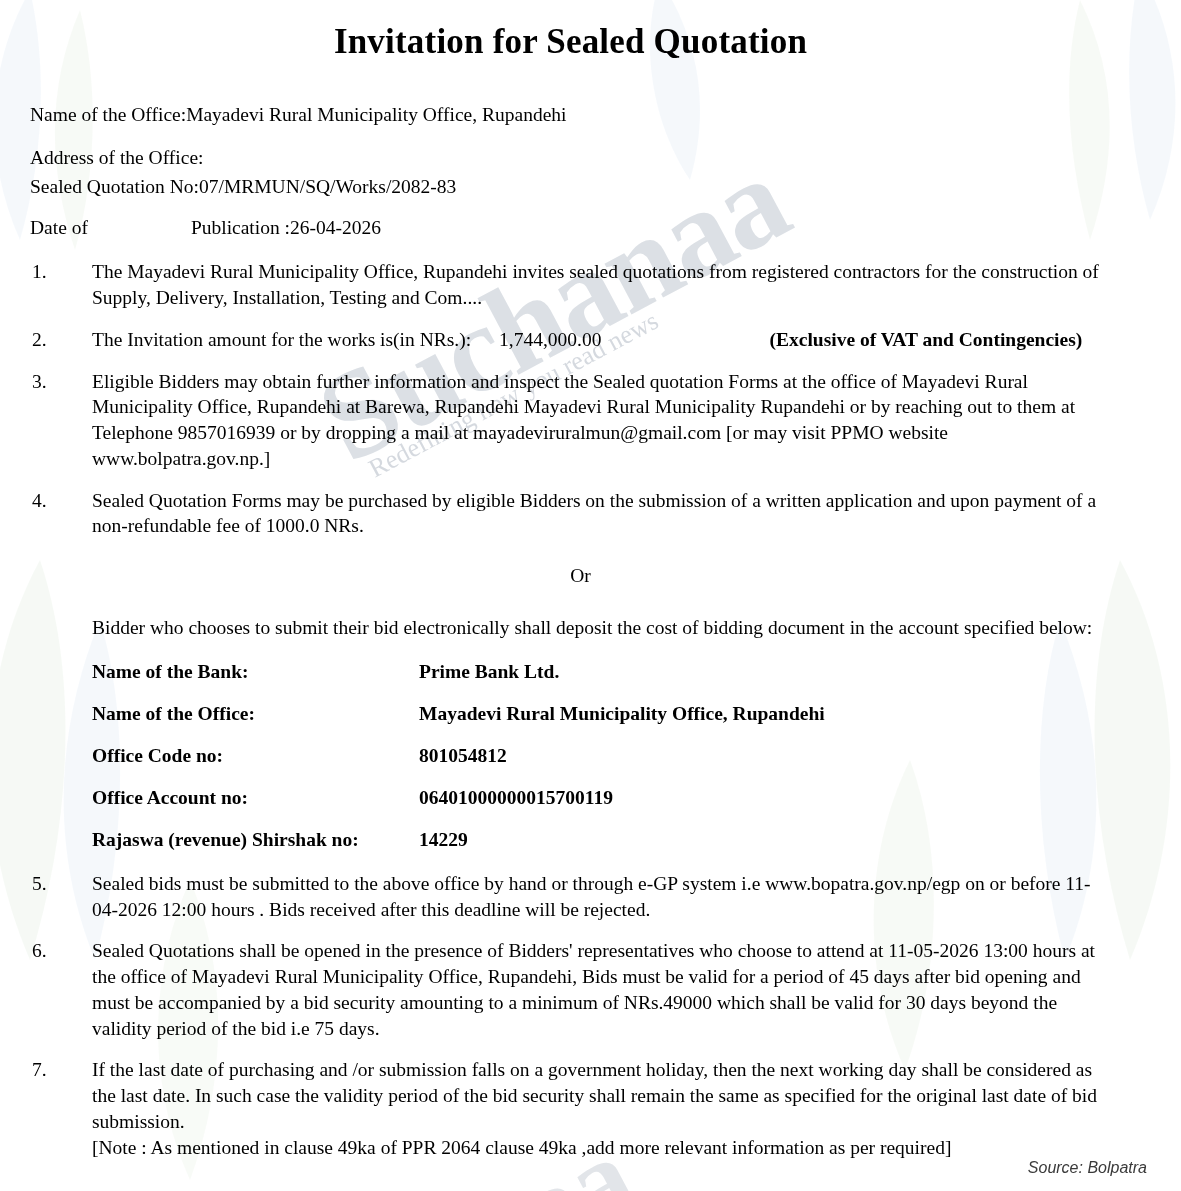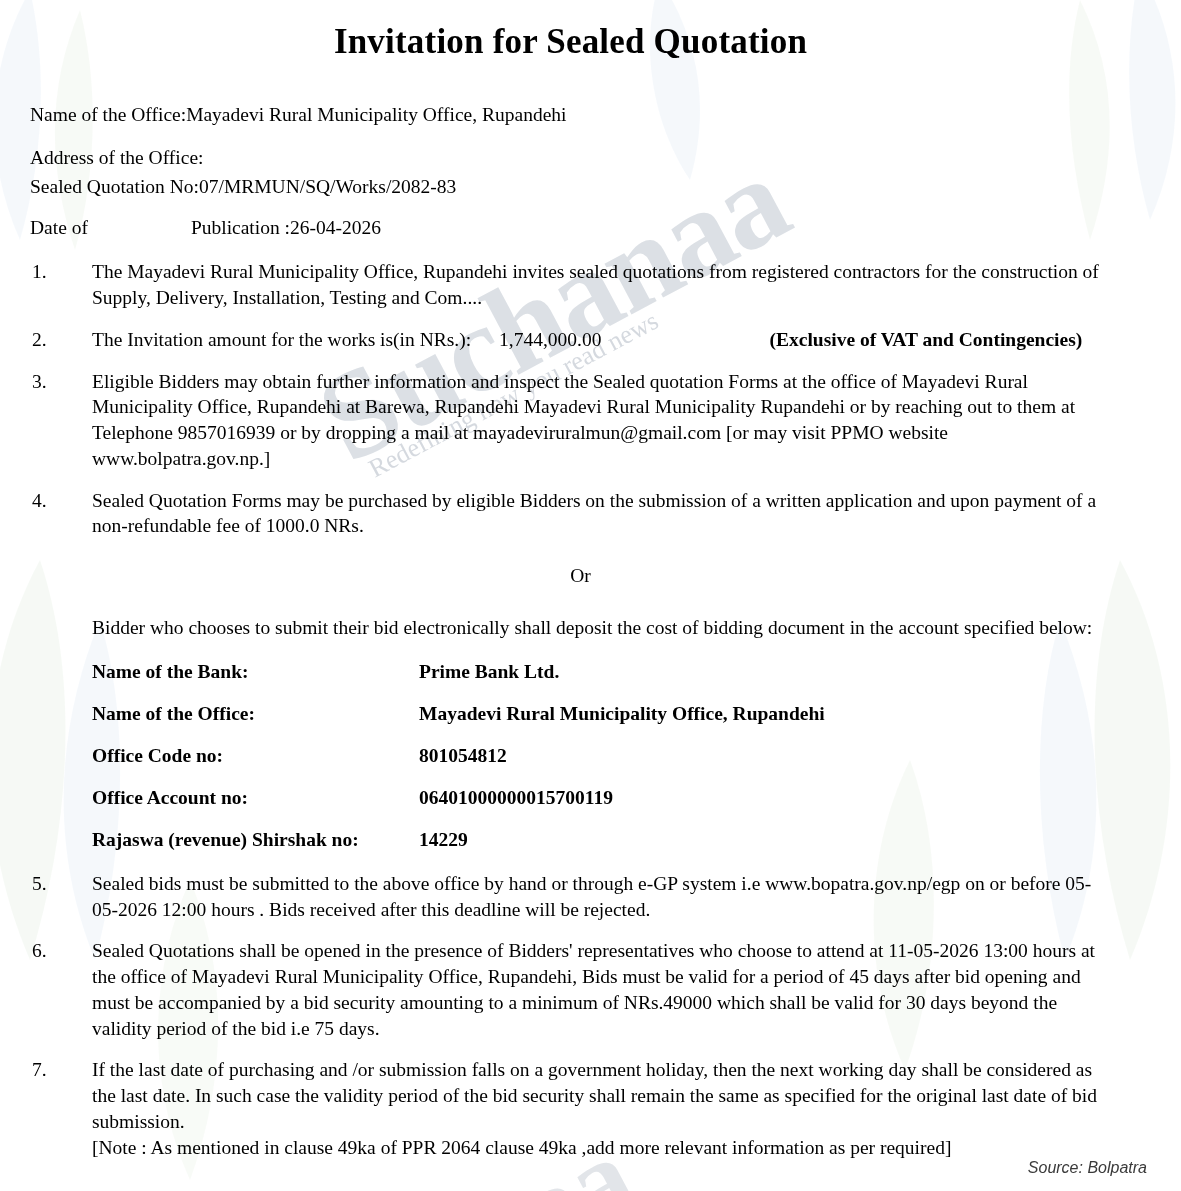--- a/index.html
+++ b/index.html
@@ -257,21 +257,21 @@
     <tr>
       <td class="k">Rajaswa (revenue) Shirshak no:</td>
       <td>14229</td>
     </tr>
   </tbody>
     </table>
 
   <ol class="clauses">
     <li class="clause">
       <span class="num">5.</span>
-      <span class="body">Sealed bids must be submitted to the above office by hand or through e-GP system i.e www.bopatra.gov.np/egp on or before 05-05-2026 12:00 hours . Bids received after this deadline will be rejected.</span>
+      <span class="body">Sealed bids must be submitted to the above office by hand or through e-GP system i.e www.bopatra.gov.np/egp on or before 11-04-2026 12:00 hours . Bids received after this deadline will be rejected.</span>
     </li>
     <li class="clause">
       <span class="num">6.</span>
       <span class="body">Sealed Quotations shall be opened in the presence of Bidders' representatives who choose to attend at 11-05-2026 13:00 hours at the office of  Mayadevi Rural Municipality Office, Rupandehi, Bids must be valid for a period of 45 days after bid opening and must be accompanied by a bid security amounting to a minimum of NRs.49000 which shall be valid for 30 days beyond the validity period of the bid i.e 75 days.</span>
     </li>
     <li class="clause">
       <span class="num">7.</span>
       <span class="body">
         <span>If the last date of purchasing and /or submission falls on a government holiday, then the next working day shall be considered as the last date. In such case the validity period of the bid security shall remain the same as specified for the original last date of bid submission.</span>
         <br>

